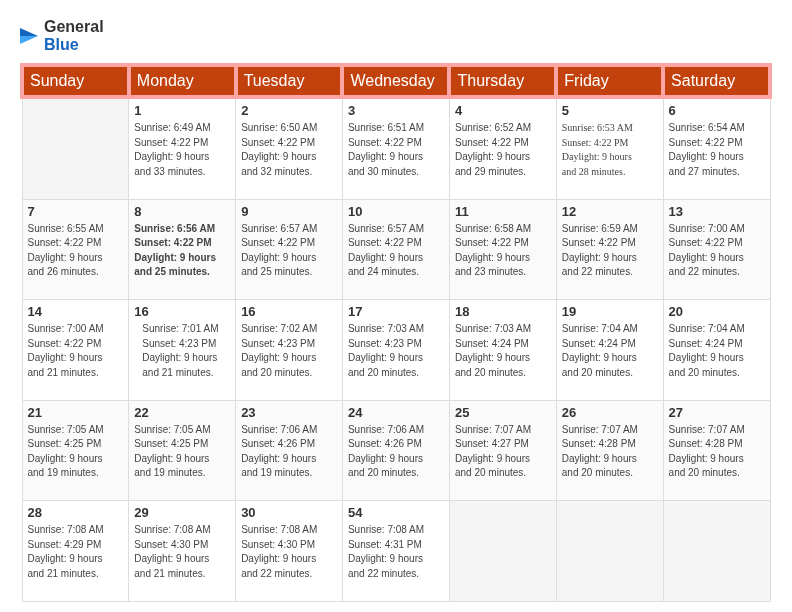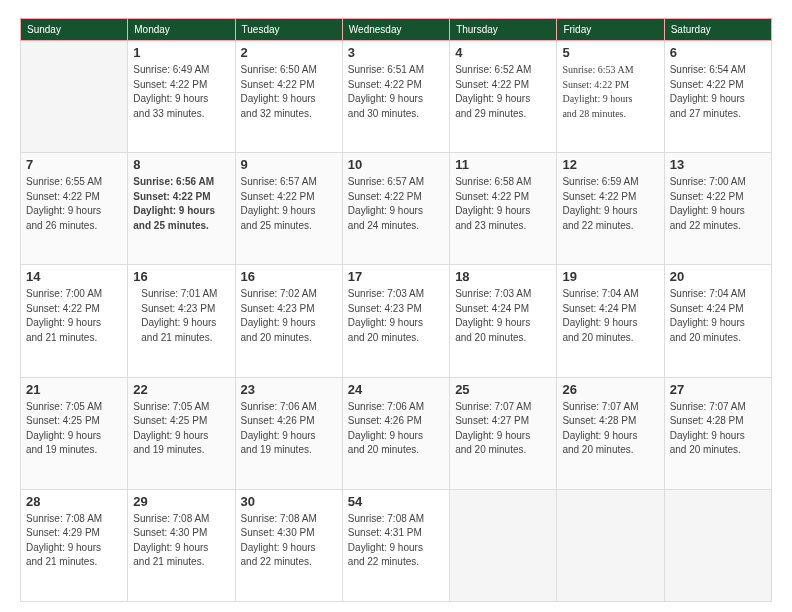--- a/index.html
+++ b/index.html
@@ -42,27 +42,27 @@
       color: #555;
       margin-top: 2px;
     }
     .calendar-table {
       width: 100%;
       border-collapse: collapse;
       flex: 1;
       font-size: 10.5px;
     }
     .calendar-table th {
-      background-color: #14532d;
+      background-color: #c2410c;
       color: #fff;
       text-align: left;
       padding: 5px 6px;
-      font-size: 10px;
+      font-size: 16px;
       font-weight: normal;
-      border: 1px solid #fca5a5;
+      border: 4px solid #fca5a5;
     }
     .calendar-table td {
       vertical-align: top;
       padding: 4px 5px;
       border: 1px solid #ddd;
       min-width: 100px;
       height: 82px;
       background: #fff;
     }
     .calendar-table td.empty {
@@ -81,20 +81,36 @@
       line-height: 1.45;
     }
     .calendar-table tr:nth-child(even) td:not(.empty) {
       background: #fafafa;
     }
   </style>
 </head>
 <body>
 
 <div class="page">
+  <div class="header">
+    <div class="logo" style="gap: 6px; align-items: center;">
+        <svg width="18" height="28" viewBox="0 0 18 28">
+          <polygon points="0,6 18,14 0,14" fill="#1565c0"></polygon>
+          <polygon points="0,14 18,14 0,22" fill="#42a5f5"></polygon>
+        </svg>
+        <div style="display: flex; flex-direction: column; line-height: 1.1;">
+          <div style="font-size: 16px; font-weight: bold; color: rgb(51, 51, 51);">General</div>
+          <div style="font-size: 16px; font-weight: bold; color: rgb(21, 101, 192);">Blue</div>
+        </div>
+      </div>
+    <div class="title-block">
+      <div class="month-title"></div>
+      <div class="location"></div>
+    </div>
+  </div>
 
   <table class="calendar-table">
     <thead>
       <tr>
       <th>Sunday</th>
           <th>Monday</th>
           <th>Tuesday</th>
           <th>Wednesday</th>
           <th>Thursday</th>
           <th>Friday</th>

